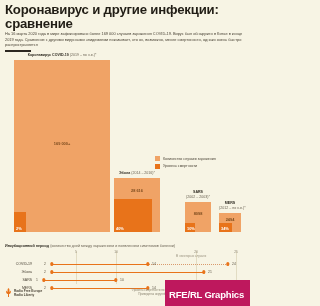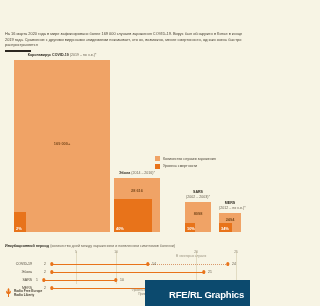--- a/index.html
+++ b/index.html
@@ -103,32 +103,33 @@
   .logo{position:absolute;left:5px;top:288px;display:flex;align-items:center;}
   .logo-mark{
     width:7px;height:9px;margin-right:2px;flex:none;
   }
   .logo-tx{font-size:3.2px;line-height:4px;font-weight:bold;color:#4a4336;}
   .foot-note{
     position:absolute;left:118px;top:289px;width:66px;
     font-size:3px;line-height:3.8px;color:#8d8674;text-align:right;
   }
   .watermark{
-    position:absolute;right:0;bottom:0;background:#0c4a6e;
-    padding:4px 6px 4px 24px;
+    position:absolute;right:0;bottom:0;background:#be185d;
+    padding:4px 6px 4px 4px;
   }
   .watermark span{
     color:#ffffff;font-size:9.5px;font-weight:bold;letter-spacing:-0.2px;
   }
 </style>
 </head>
 <body>
 
 <div class="wrap">
 
+  <div class="title">Коронавирус и другие инфекции: сравнение</div>
   <div class="subtitle">На 16 марта 2020 года в мире зафиксировано более 169 000 случаев заражения COVID-19. Вирус был обнаружен в Китае в конце 2019 года. Сравнение с другими вирусными эпидемиями показывает, что он, возможно, менее смертоносен, однако очень быстро распространяется</div>
   <div class="rule"></div>
 
   <div class="bars">
 
     <div class="bar-group" style="left:14px;width:96px;height:172px;">
       <div class="bar-caption" style="top:-7px;">
         <b>Коронавирус COVID-19</b>
         <span>(2019 – по н.в.)*</span>
       </div>

